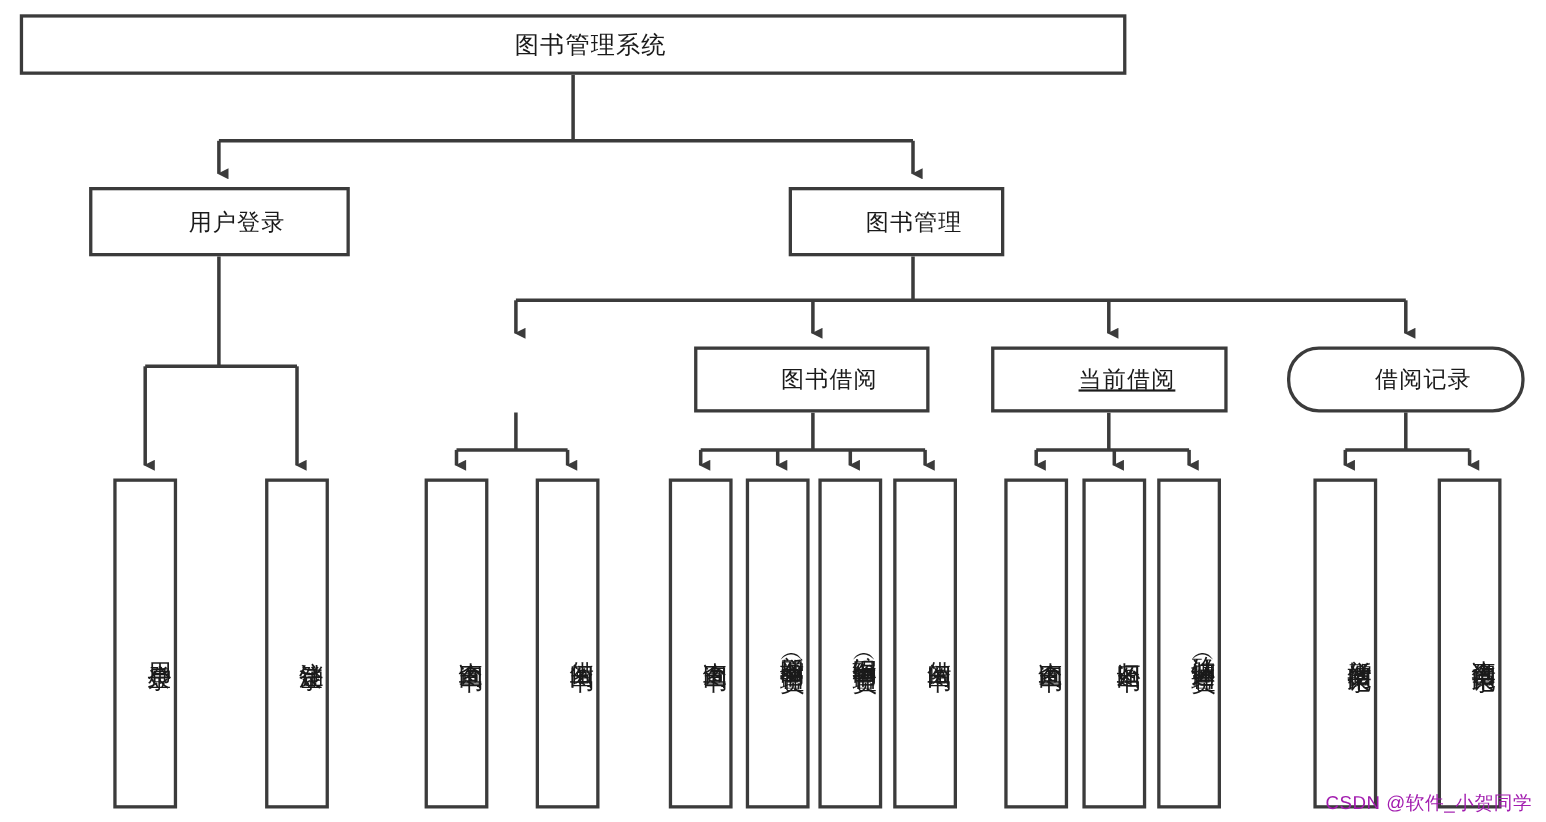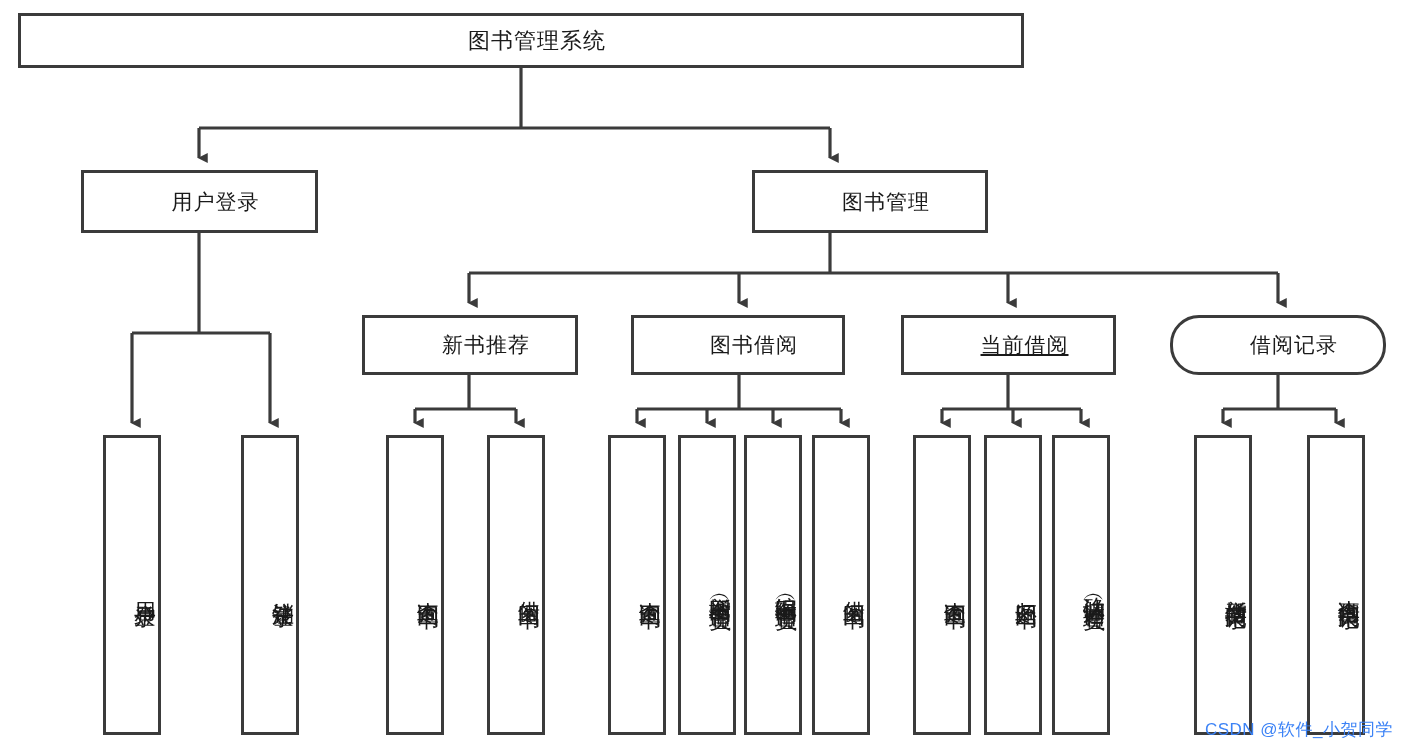--- a/index.html
+++ b/index.html
@@ -58,21 +58,21 @@
   }
   .node.root {
     font-size: 22px;
     border-width: 3px;
   }
   #watermark {
     position: absolute;
     right: 12px;
     bottom: 6px;
     font-size: 17px;
-    color: #3b82f6;
+    color: #a21caf;
     white-space: nowrap;
     letter-spacing: 0.5px;
   }
 </style>
 </head>
 <body>
 
 <div id="canvas">
 
   <svg id="wires" viewBox="0 0 1405 747">
@@ -125,27 +125,24 @@
     </g>
   </svg>
 
   <div class="node horiz root" style="left:18px; top:13px; width:1006px; height:55px;">
     <span>图书管理系统</span>
   </div>
 
   <div class="node horiz" style="left:81px; top:170px; width:237px; height:63px;">
     <span>用户登录</span>
   </div>
-  <div class="node horiz" style="left:752px; top:170px; width:236px; height:63px;">
+  <div class="node horiz" style="left:717px; top:170px; width:196px; height:63px;">
     <span>图书管理</span>
   </div>
 
-  <div class="node horiz" style="left:362px; top:315px; width:216px; height:60px;">
-    <span>新书推荐</span>
-  </div>
   <div class="node horiz" style="left:631px; top:315px; width:214px; height:60px;">
     <span>图书借阅</span>
   </div>
   <div class="node horiz" style="left:901px; top:315px; width:215px; height:60px;text-decoration:underline;">
     <span>当前借阅</span>
   </div>
   <div class="node horiz" style="left:1170px; top:315px; width:216px; height:60px;border-radius:29px;">
     <span>借阅记录</span>
   </div>
 

